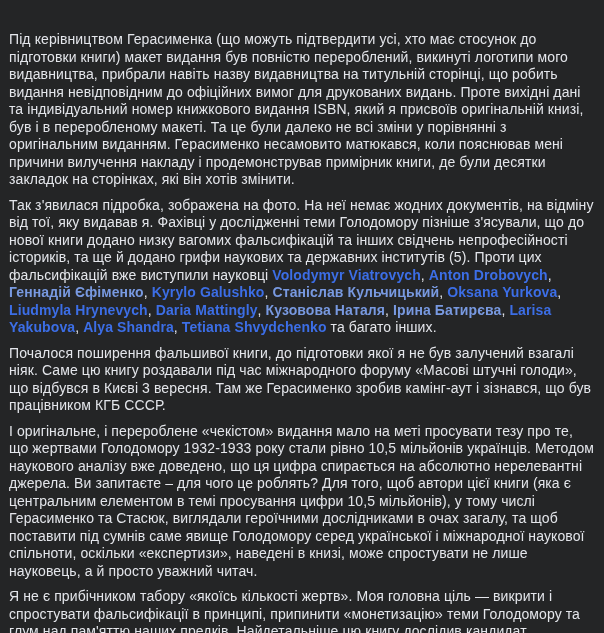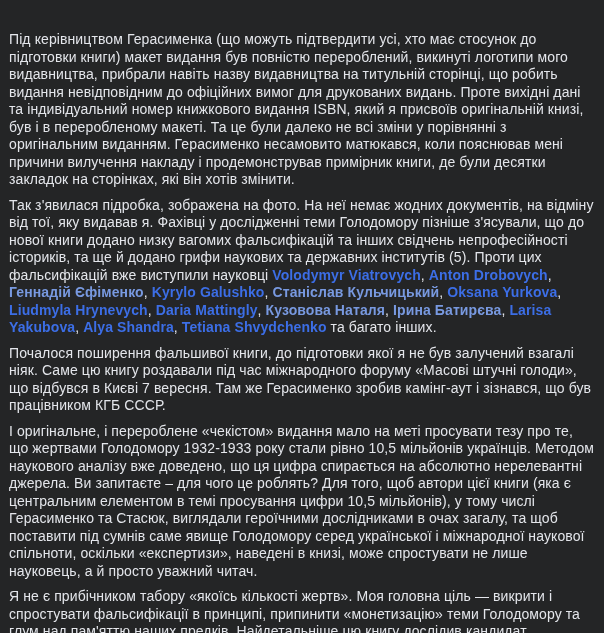--- a/index.html
+++ b/index.html
@@ -32,17 +32,17 @@
     font-weight: bold;
   }
 </style>
 </head>
 <body style="background: rgb(36, 37, 38);">
 
 <div class="post-card" style="background: rgb(36, 37, 38); color: rgb(228, 230, 235); margin-top: 24px;">
   <div class="post-body">
       <p><span>Під керівництвом Герасименка (що можуть підтвердити усі, хто має стосунок до підготовки книги) макет видання був повністю перероблений, викинуті логотипи мого видавництва, прибрали навіть назву видавництва на титульній сторінці, що робить видання невідповідним до офіційних вимог для друкованих видань. Проте вихідні дані та індивідуальний номер книжкового видання ISBN, який я присвоїв оригінальній книзі, був і в переробленому макеті. Та це були далеко не всі зміни у порівнянні з оригінальним виданням. Герасименко несамовито матюкався, коли пояснював мені причини вилучення накладу і продемонстрував примірник книги, де були десятки закладок на сторінках, які він хотів змінити.</span></p>
       <p><span>Так з'явилася підробка, зображена на фото. На неї немає жодних документів, на відміну від тої, яку видавав я. Фахівці у дослідженні теми Голодомору пізніше з'ясували, що до нової книги додано низку вагомих фальсифікацій та інших свідчень  непрофесійності істориків, та ще й додано грифи наукових та державних інститутів (5). Проти цих фальсифікацій вже виступили науковці </span><a href="#" style="color: rgb(60, 110, 230);">Volodymyr Viatrovych</a><span>, </span><a href="#" style="color: rgb(60, 110, 230);">Anton Drobovych</a><span>, </span><a href="#" style="color: rgb(120, 153, 224);">Геннадій Єфіменко</a><span>, </span><a href="#" style="color: rgb(60, 110, 230);">Kyrylo Galushko</a><span>, </span><a href="#" style="color: rgb(120, 153, 224);">Станіслав Кульчицький</a><span>, </span><a href="#" style="color: rgb(60, 110, 230);">Oksana  Yurkova</a><span>, </span><a href="#" style="color: rgb(60, 110, 230);">Liudmyla Hrynevych</a><span>, </span><a href="#" style="color: rgb(60, 110, 230);">Daria Mattingly</a><span>, </span><a href="#" style="color: rgb(120, 153, 224);">Кузовова Наталя</a><span>, </span><a href="#" style="color: rgb(120, 153, 224);">Ірина Батирєва</a><span>, </span><a href="#" style="color: rgb(60, 110, 230);">Larisa  Yakubova</a><span>, </span><a href="#" style="color: rgb(60, 110, 230);">Alya Shandra</a><span>, </span><a href="#" style="color: rgb(60, 110, 230);">Tetiana Shvydchenko</a><span> та багато інших.</span></p>
-      <p><span>Почалося поширення фальшивої книги, до підготовки якої я не був залучений взагалі ніяк. Саме цю книгу роздавали під час міжнародного форуму «Масові штучні голоди», що відбувся в Києві 7 вересня. Там же Герасименко зробив камінг-аут і зізнався, що був працівником КГБ СССР.</span></p>
+      <p><span>Почалося поширення фальшивої книги, до підготовки якої я не був залучений взагалі ніяк. Саме цю книгу роздавали під час міжнародного форуму «Масові штучні голоди», що відбувся в Києві 3 вересня. Там же Герасименко зробив камінг-аут і зізнався, що був працівником КГБ СССР.</span></p>
       <p><span>І оригінальне, і перероблене «чекістом» видання мало на меті просувати тезу про те, що жертвами Голодомору 1932-1933 року стали рівно 10,5 мільйонів українців. Методом наукового аналізу вже доведено, що ця цифра спирається на абсолютно нерелевантні джерела. Ви запитаєте – для чого це роблять? Для того, щоб автори цієї книги (яка є центральним елементом в темі просування цифри 10,5 мільйонів), у тому числі Герасименко та Стасюк, виглядали героїчними дослідниками в очах загалу, та щоб поставити під сумнів саме явище Голодомору серед української і міжнародної наукової спільноти, оскільки «експертизи», наведені в книзі, може спростувати не лише науковець, а й просто уважний читач.</span></p>
       <p><span>Я не є прибічником табору «якоїсь кількості жертв». Моя головна ціль — викрити і спростувати фальсифікації в принципі, припинити «монетизацію» теми Голодомору та глум над пам'яттю наших предків. Найдетальніше цю книгу дослідив кандидат історичних наук </span><a href="#" style="color: rgb(120, 153, 224);">Геннадій Єфіменко</a><span>. Його публікації розміщені, зокрема, на сайті </span><a href="#" style="color: rgb(60, 110, 230);">Lікбез. Історичний Фронт</a></p>
     </div>
 </div>
 
 </body></html>

